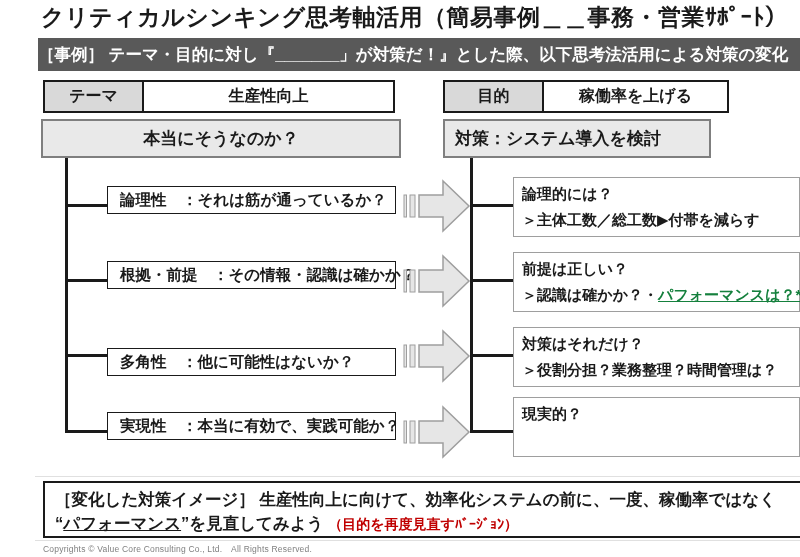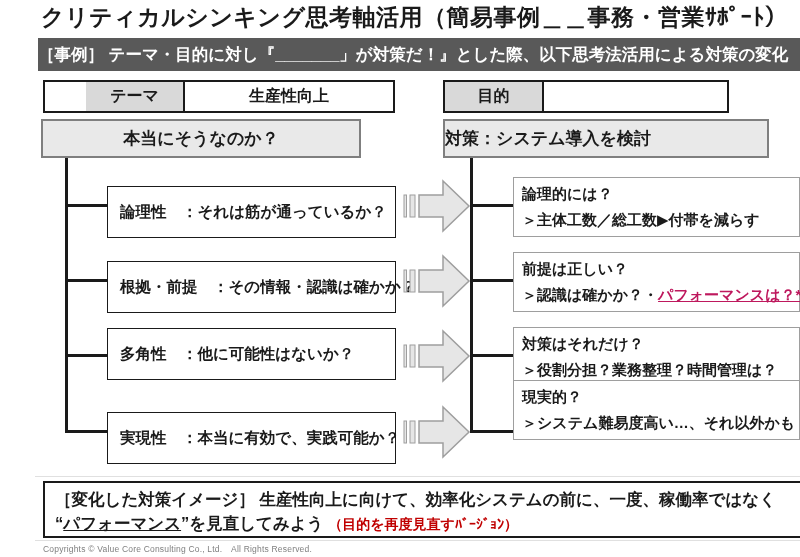--- a/index.html
+++ b/index.html
@@ -24,33 +24,33 @@
     font-size:16px;font-weight:bold;
   }
   .kv .v{
     flex:1;display:flex;align-items:center;justify-content:center;
     font-size:16px;font-weight:bold;
   }
   .root-box{
     background:#e9e9e9;border:2px solid #7f7f7f;height:39px;
     display:flex;align-items:center;font-size:17px;font-weight:bold;
   }
-  .root-left{left:6px;top:119px;width:320px;justify-content:center;}
-  .root-right{left:408px;top:119px;width:326px;}
+  .root-left{left:6px;top:119px;width:360px;justify-content:center;}
+  .root-right{left:408px;top:119px;width:268px;padding-left:10px;}
   .line{background:#1a1a1a;}
   .think-box{
-    left:72px;width:289px;height:52px;background:#fff;border:1.5px solid #1a1a1a;
+    left:72px;width:289px;height:28px;background:#fff;border:1.5px solid #1a1a1a;
     display:flex;align-items:center;padding-left:12px;
     font-size:15.5px;font-weight:bold;white-space:nowrap;
   }
   .result-box{
     left:478px;width:287px;height:60px;background:#fff;border:1.5px solid #9e9e9e;
     padding:3px 8px;font-size:15px;font-weight:bold;line-height:26px;white-space:nowrap;
   }
-  .hl-red{color:#be185d;text-decoration:underline;}
+  .hl-red{color:#15803d;text-decoration:underline;}
   .arrow{left:368px;width:68px;height:54px;}
   .summary-box{
     left:8px;top:481px;width:786px;height:57px;border:2px solid #1a1a1a;background:#fff;
     padding:4px 10px;font-size:16.5px;font-weight:bold;line-height:24px;white-space:nowrap;
   }
   .summary-note{color:#c00000;font-size:14px;}
   .uline{text-decoration:underline;}
   .faint-line{background:#e0e0e0;height:1px;left:0;width:800px;}
   .footer{
     left:8px;top:544px;font-size:8.5px;color:#7f7f7f;letter-spacing:0.2px;
@@ -58,26 +58,27 @@
 </style>
 </head>
 <body>
 
 <div id="stage">
 
   <div class="abs title">クリティカルシンキング思考軸活用（簡易事例＿＿事務・営業ｻﾎﾟｰﾄ）</div>
 
   <div class="abs subtitle-bar">［事例］ テーマ・目的に対し『_______」が対策だ！』とした際、以下思考法活用による対策の変化</div>
 
-  <div class="abs kv" style="left:8px;top:80px;width:352px;padding-left:41px;">
+  <div class="abs kv" style="left:8px;top:80px;width:352px;">
     <div class="k">テーマ</div>
     <div class="v">生産性向上</div>
   </div>
   <div class="abs kv" style="left:408px;top:80px;width:286px;">
     <div class="k">目的</div>
+    <div class="v">稼働率を上げる</div>
   </div>
 
   <div class="abs root-box root-left">本当にそうなのか？</div>
   <div class="abs root-box root-right">対策：システム導入を検討</div>
 
   <div class="abs line" style="left:30px;top:158px;width:3px;height:274px;"></div>
   <div class="abs line" style="left:435px;top:158px;width:3px;height:274px;"></div>
 
   <div class="abs line" style="left:30px;top:204px;width:43px;height:3px;"></div>
   <div class="abs line" style="left:30px;top:279px;width:43px;height:3px;"></div>
@@ -103,40 +104,39 @@
   <svg class="abs arrow" style="top:254px;" viewBox="0 0 68 54">
     <rect x="1" y="16" width="2.5" height="22" fill="#e6e6e6" stroke="#9e9e9e" stroke-width="1"></rect>
     <rect x="7" y="16" width="5" height="22" fill="#e6e6e6" stroke="#9e9e9e" stroke-width="1"></rect>
     <polygon points="16,16 40,16 40,2 66,27 40,52 40,38 16,38" fill="#e6e6e6" stroke="#9e9e9e" stroke-width="1.5"></polygon>
   </svg>
   <div class="abs result-box" style="top:252px;">
     <div>前提は正しい？</div>
     <div><span>＞認識は確かか？・</span><span class="hl-red">パフォーマンスは？*</span></div>
   </div>
 
-  <div class="abs think-box" style="top:328px;font-family:Liberation Mono, monospace;">多角性　：他に可能性はないか？</div>
+  <div class="abs think-box" style="top:348px;font-family:Liberation Mono, monospace;">多角性　：他に可能性はないか？</div>
   <svg class="abs arrow" style="top:329px;" viewBox="0 0 68 54">
     <rect x="1" y="16" width="2.5" height="22" fill="#e6e6e6" stroke="#9e9e9e" stroke-width="1"></rect>
     <rect x="7" y="16" width="5" height="22" fill="#e6e6e6" stroke="#9e9e9e" stroke-width="1"></rect>
     <polygon points="16,16 40,16 40,2 66,27 40,52 40,38 16,38" fill="#e6e6e6" stroke="#9e9e9e" stroke-width="1.5"></polygon>
   </svg>
   <div class="abs think-box" style="top:412px;">実現性　：本当に有効で、実践可能か？</div>
 
   <div class="abs result-box" style="top:327px;">
     <div>対策はそれだけ？</div>
     <div><span>＞役割分担？業務整理？時間管理は？</span><span class="hl-red"></span></div>
   </div>
   <svg class="abs arrow" style="top:405px;" viewBox="0 0 68 54">
     <rect x="1" y="16" width="2.5" height="22" fill="#e6e6e6" stroke="#9e9e9e" stroke-width="1"></rect>
     <rect x="7" y="16" width="5" height="22" fill="#e6e6e6" stroke="#9e9e9e" stroke-width="1"></rect>
     <polygon points="16,16 40,16 40,2 66,27 40,52 40,38 16,38" fill="#e6e6e6" stroke="#9e9e9e" stroke-width="1.5"></polygon>
   </svg>
-  <div class="abs result-box" style="top:380px;">
+  <div class="abs result-box" style="top:397px;">
     <div>現実的？</div>
-    <div><span>＞システム難易度高い…、それ以外かも</span><span class="hl-red"></span></div>
   </div>
 
   <div class="abs faint-line" style="top:476px;"></div>
   <div class="abs faint-line" style="top:540px;"></div>
 
   <div class="abs footer">Copyrights © Value Core Consulting Co., Ltd.　All Rights Reserved.</div>
 
   <div class="abs summary-box">
     <div>［変化した対策イメージ］ 生産性向上に向けて、効率化システムの前に、一度、稼働率ではなく</div>
     <div><span>“</span><span class="uline">パフォーマンス</span><span>”</span><span>を見直してみよう </span><span class="summary-note">（目的を再度見直すﾊﾞｰｼﾞｮﾝ）</span></div>

